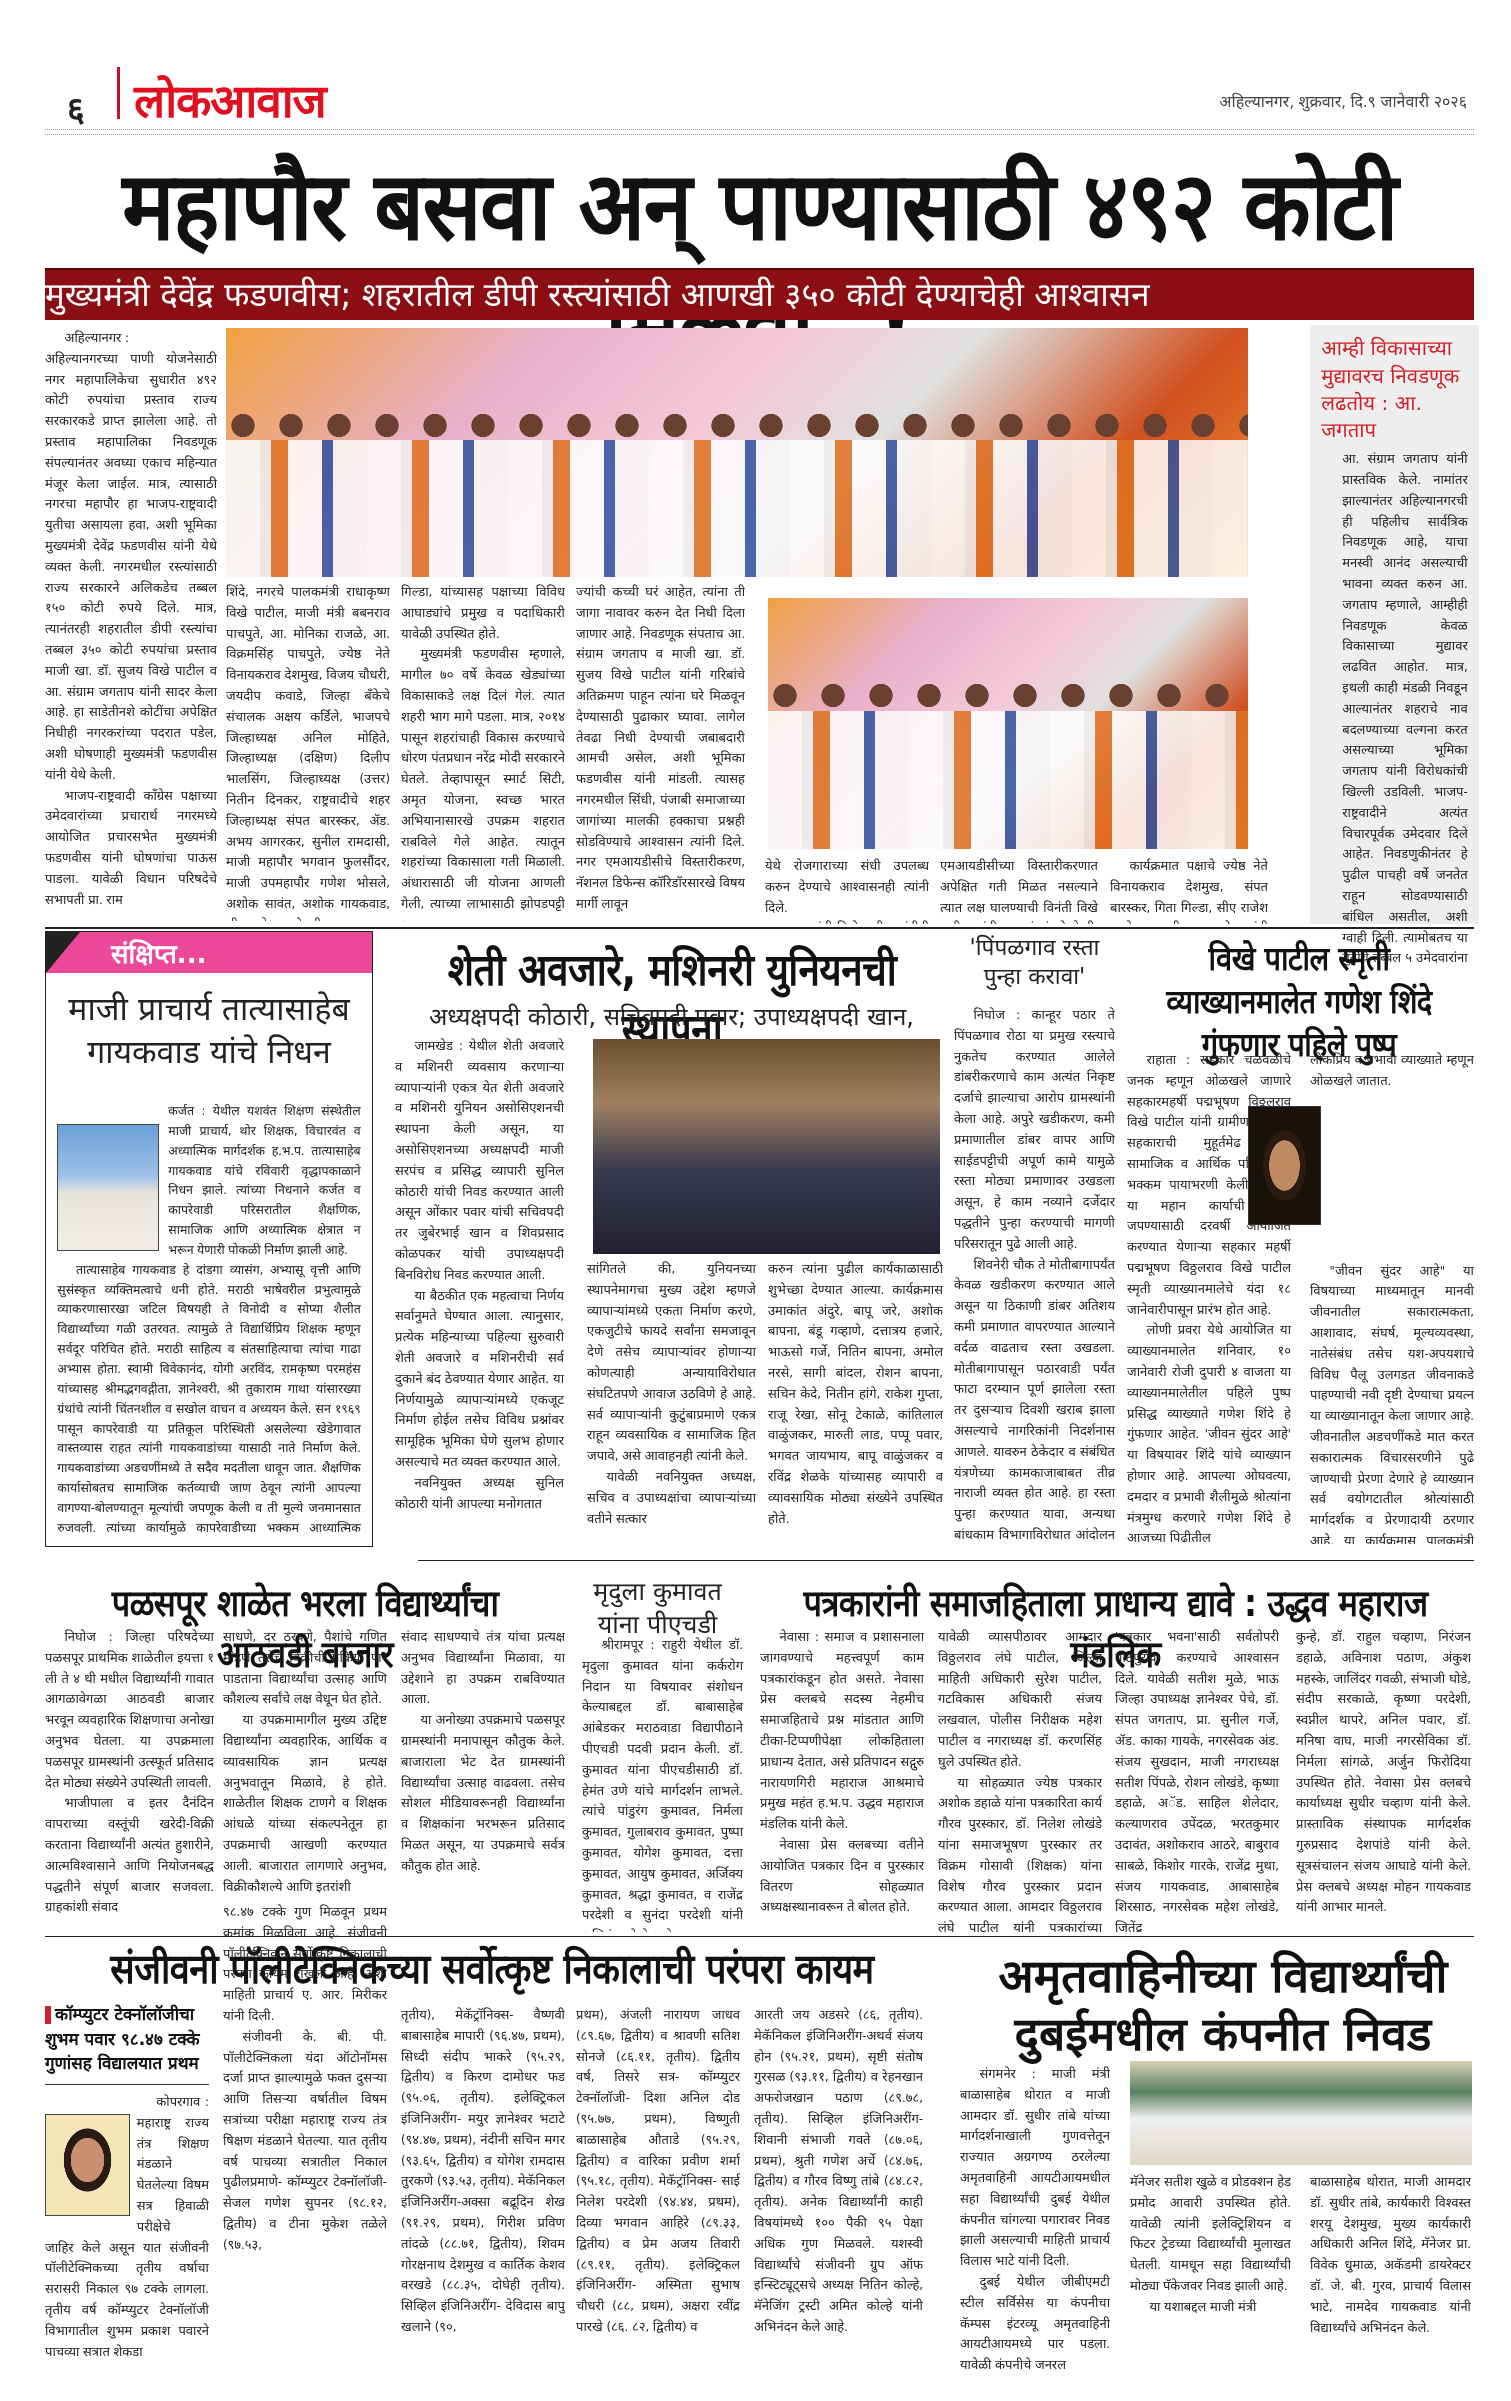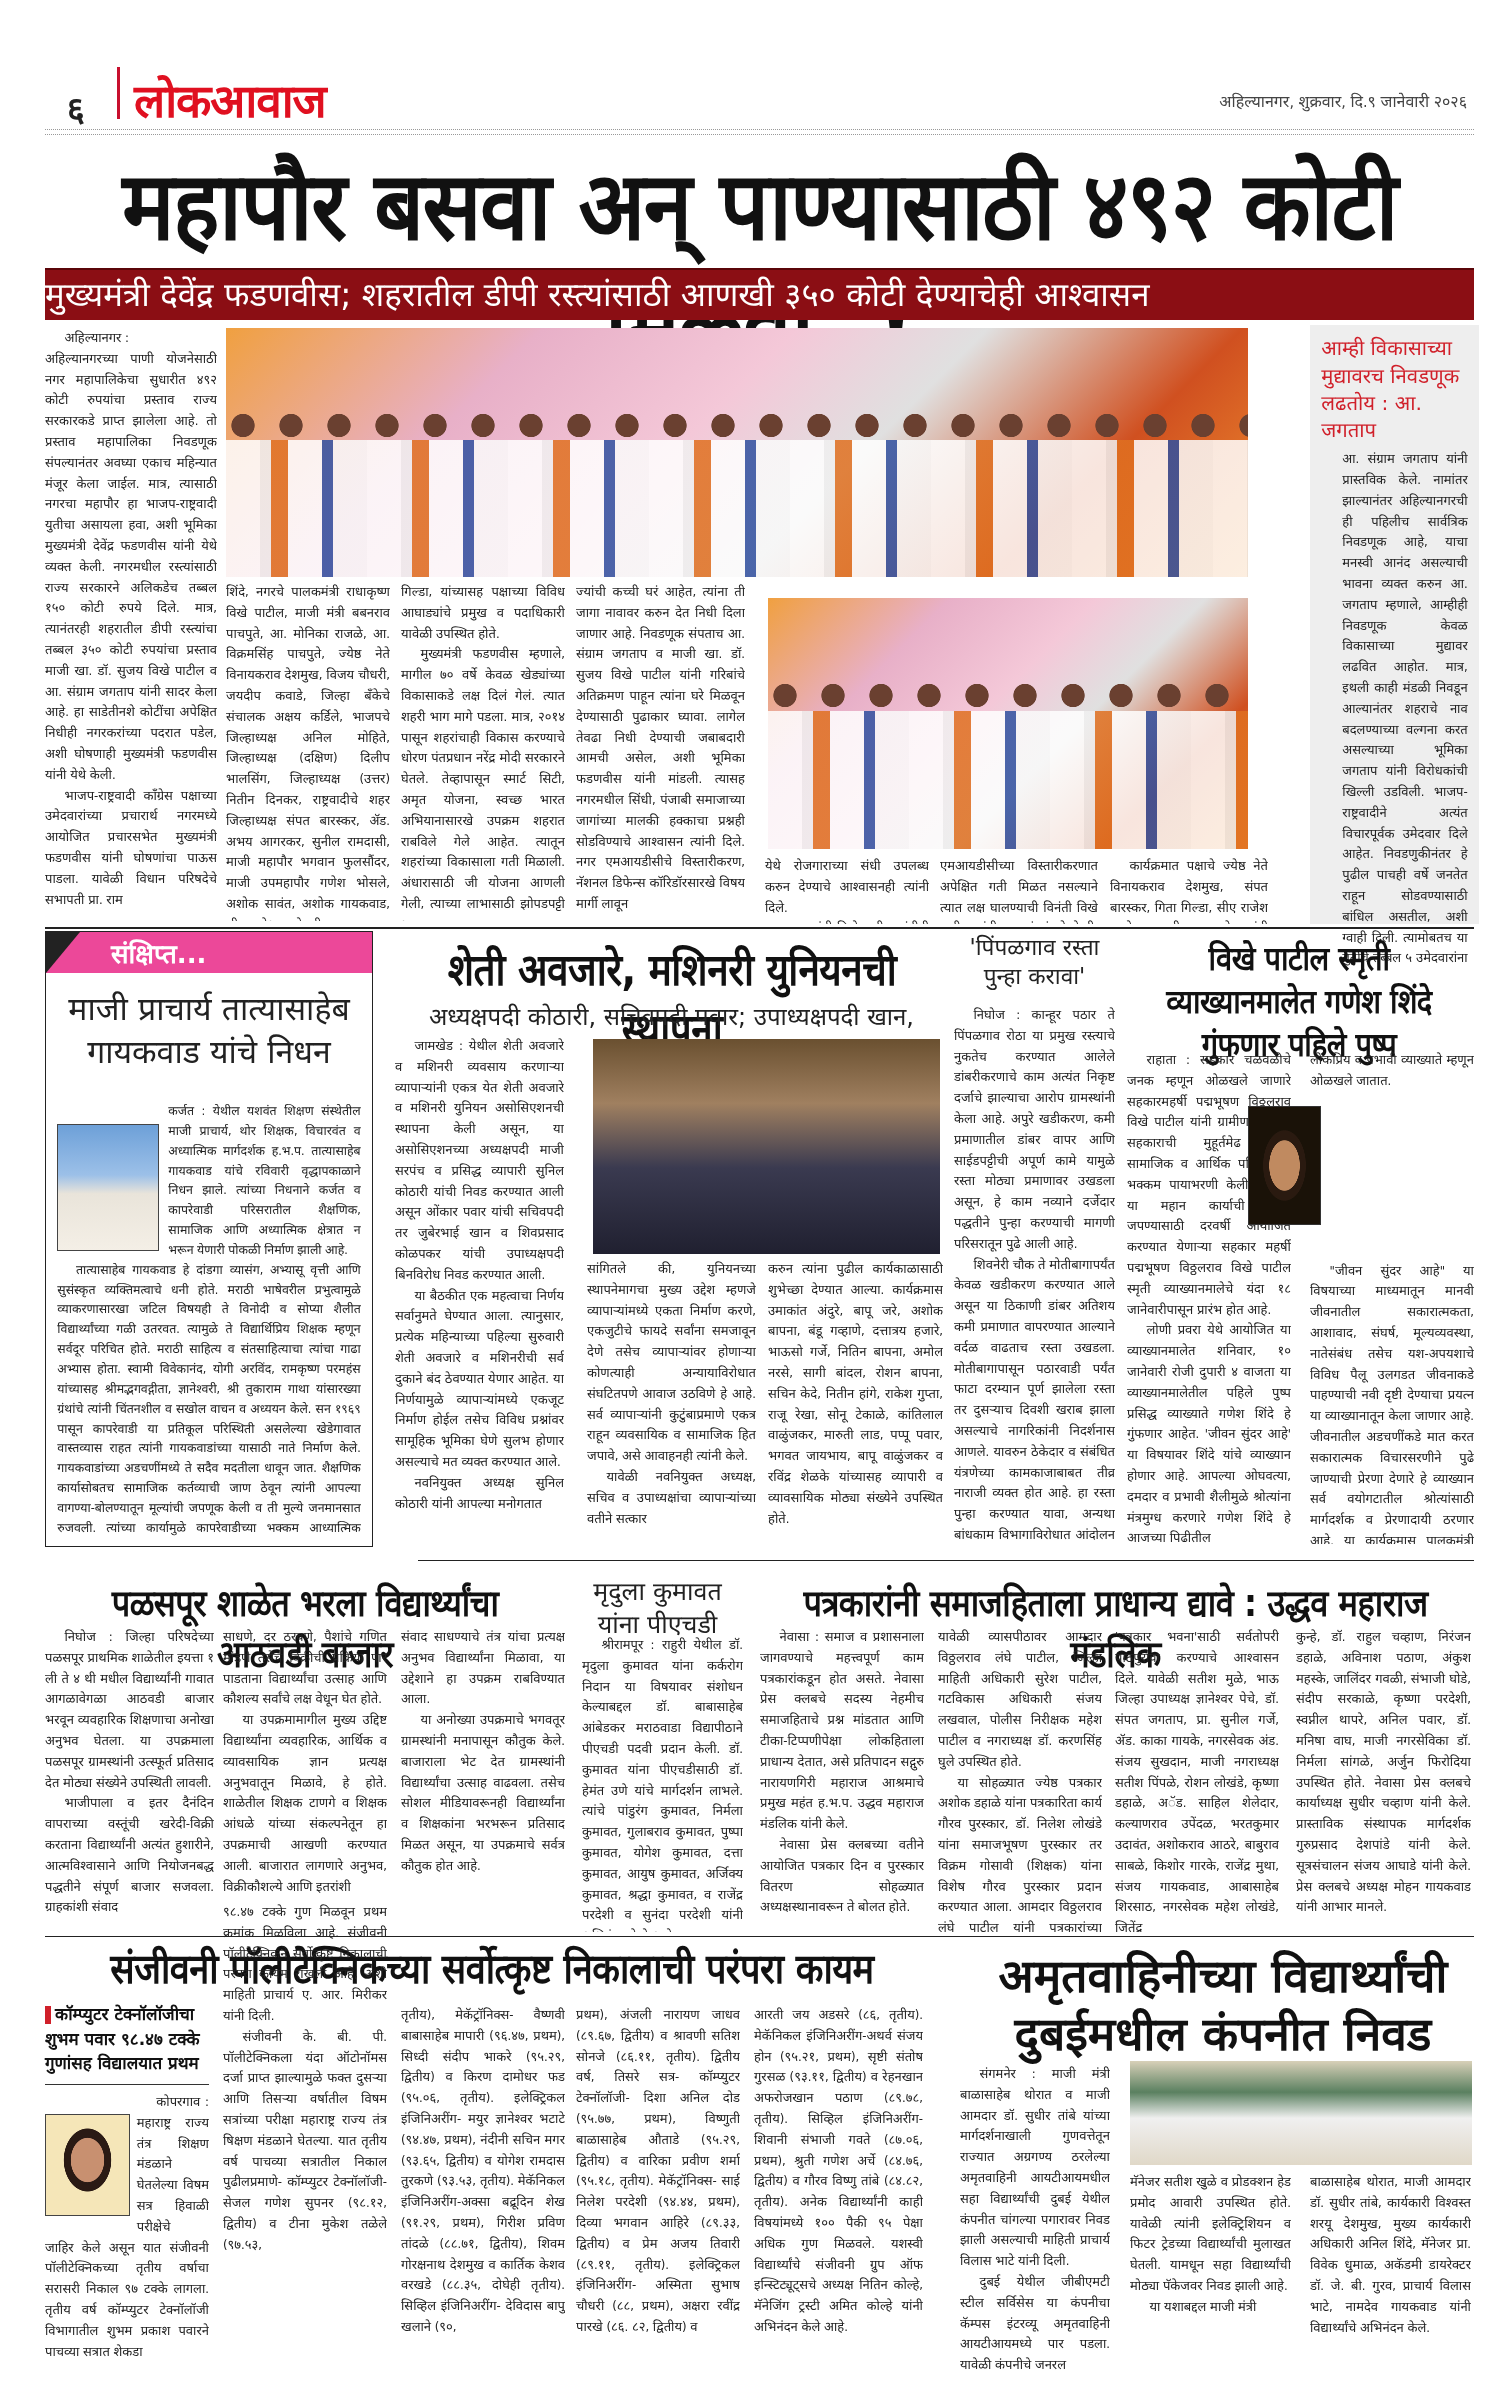--- a/index.html
+++ b/index.html
@@ -147,21 +147,21 @@
 <div class="abs col-text" style="left:45px; top:1627px; width:169px; height:305px;">
   <p>निघोज : जिल्हा परिषदेच्या पळसपूर प्राथमिक शाळेतील इयत्ता १ ली ते ४ थी मधील विद्यार्थ्यांनी गावात आगळावेगळा आठवडी बाजार भरवून व्यवहारिक शिक्षणाचा अनोखा अनुभव घेतला. या उपक्रमाला पळसपूर ग्रामस्थांनी उत्स्फूर्त प्रतिसाद देत मोठ्या संख्येने उपस्थिती लावली.</p>
   <p>भाजीपाला व इतर दैनंदिन वापराच्या वस्तूंची खरेदी-विक्री करताना विद्यार्थ्यांनी अत्यंत हुशारीने, आत्मविश्वासाने आणि नियोजनबद्ध पद्धतीने संपूर्ण बाजार सजवला. ग्राहकांशी संवाद</p>
 </div>
 <div class="abs col-text" style="left:223px; top:1627px; width:164px; height:305px;">
   <p style="text-indent:0">साधणे, दर ठरवणे, पैशांचे गणित मांडणे तसेच विक्रीची प्रक्रिया पार पाडताना विद्यार्थ्यांचा उत्साह आणि कौशल्य सर्वांचे लक्ष वेधून घेत होते.</p>
   <p>या उपक्रमामागील मुख्य उद्दिष्ट विद्यार्थ्यांना व्यवहारिक, आर्थिक व व्यावसायिक ज्ञान प्रत्यक्ष अनुभवातून मिळावे, हे होते. शाळेतील शिक्षक टाणगे व शिक्षक आंधळे यांच्या संकल्पनेतून हा उपक्रमाची आखणी करण्यात आली. बाजारात लागणारे अनुभव, विक्रीकौशल्ये आणि इतरांशी</p>
 </div>
 <div class="abs col-text" style="left:401px; top:1627px; width:164px; height:305px;">
   <p style="text-indent:0">संवाद साधण्याचे तंत्र यांचा प्रत्यक्ष अनुभव विद्यार्थ्यांना मिळावा, या उद्देशाने हा उपक्रम राबविण्यात आला.</p>
-  <p>या अनोख्या उपक्रमाचे भगवतूर ग्रामस्थांनी मनापासून कौतुक केले. बाजाराला भेट देत ग्रामस्थांनी विद्यार्थ्यांचा उत्साह वाढवला. तसेच सोशल मीडियावरूनही विद्यार्थ्यांना व शिक्षकांना भरभरून प्रतिसाद मिळत असून, या उपक्रमाचे सर्वत्र कौतुक होत आहे.</p>
+  <p>या अनोख्या उपक्रमाचे पळसपूर ग्रामस्थांनी मनापासून कौतुक केले. बाजाराला भेट देत ग्रामस्थांनी विद्यार्थ्यांचा उत्साह वाढवला. तसेच सोशल मीडियावरूनही विद्यार्थ्यांना व शिक्षकांना भरभरून प्रतिसाद मिळत असून, या उपक्रमाचे सर्वत्र कौतुक होत आहे.</p>
 </div>
 
 <div class="abs" style="left:573px; top:1576px; width:169px; text-align:center; font-size:25px; line-height:1.3; color:#222;">मृदुला कुमावत यांना पीएचडी</div>
 <div class="abs col-text" style="left:582px; top:1635px; width:161px; height:297px;">
   <p>श्रीरामपूर : राहुरी येथील डॉ. मृदुला कुमावत यांना कर्करोग निदान या विषयावर संशोधन केल्याबद्दल डॉ. बाबासाहेब आंबेडकर मराठवाडा विद्यापीठाने पीएचडी पदवी प्रदान केली. डॉ. कुमावत यांना पीएचडीसाठी डॉ. हेमंत उणे यांचे मार्गदर्शन लाभले. त्यांचे पांडुरंग कुमावत, निर्मला कुमावत, गुलाबराव कुमावत, पुष्पा कुमावत, योगेश कुमावत, दत्ता कुमावत, आयुष कुमावत, अर्जिक्य कुमावत, श्रद्धा कुमावत, व राजेंद्र परदेशी व सुनंदा परदेशी यांनी अभिनंदन केले आहे.</p>
 </div>
 
 <div class="abs h-bold h-cond" style="left:751px; top:1576px; width:729px; font-size:37px;">पत्रकारांनी समाजहिताला प्राधान्य द्यावे : उद्धव महाराज मंडलिक</div>
 <div class="abs col-text" style="left:760px; top:1627px; width:164px; height:305px;">
   <p>नेवासा : समाज व प्रशासनाला जागवण्याचे महत्त्वपूर्ण काम पत्रकारांकडून होत असते. नेवासा प्रेस क्लबचे सदस्य नेहमीच समाजहिताचे प्रश्न मांडतात आणि टीका-टिप्पणीपेक्षा लोकहिताला प्राधान्य देतात, असे प्रतिपादन सद्गुरु नारायणगिरी महाराज आश्रमाचे प्रमुख महंत ह.भ.प. उद्धव महाराज मंडलिक यांनी केले.</p>

